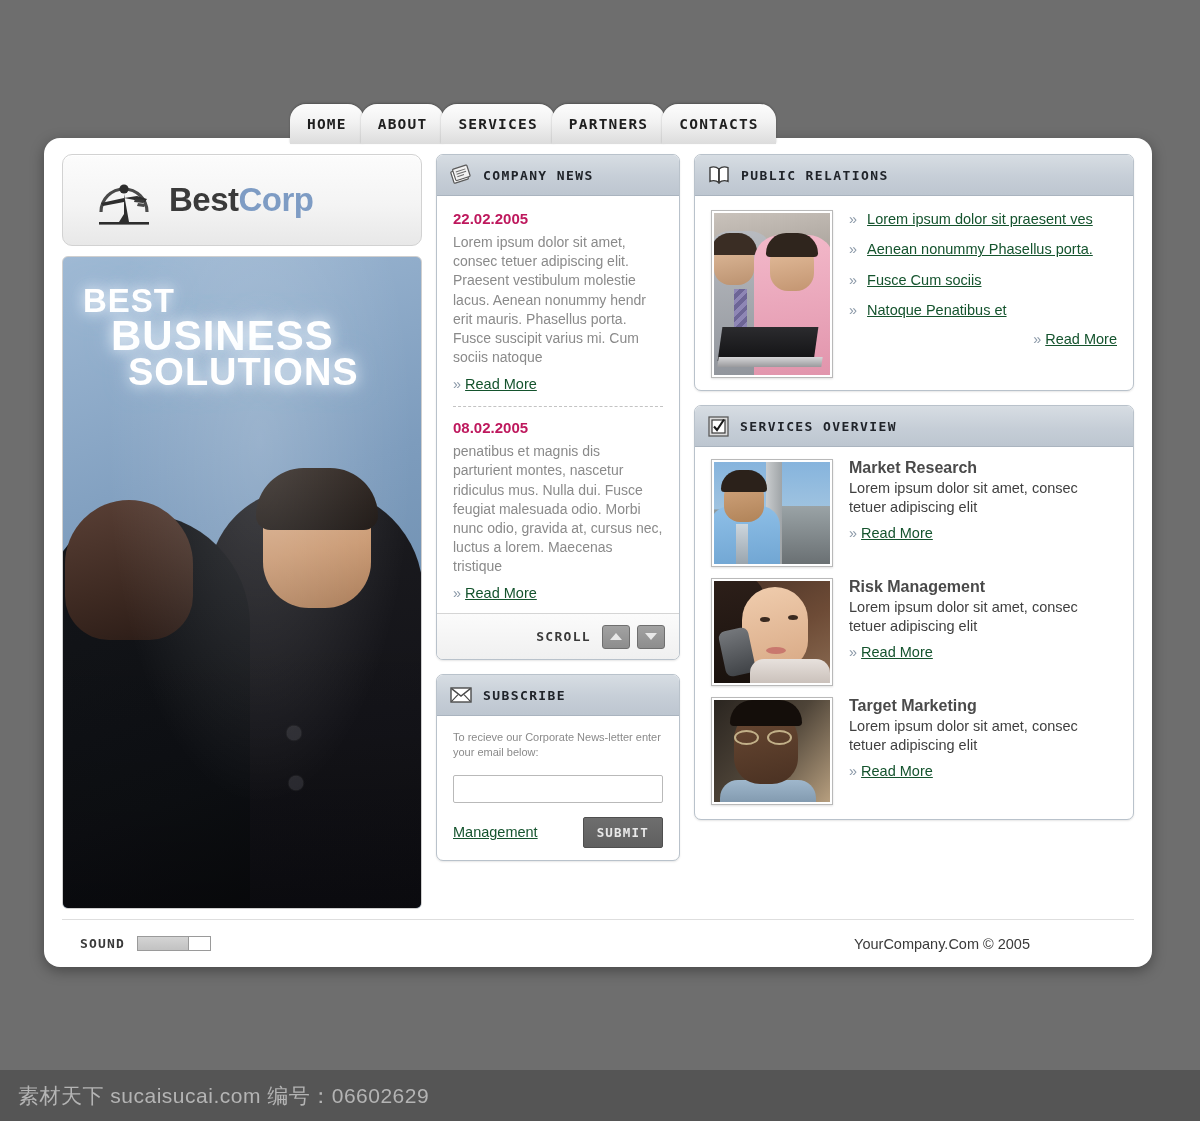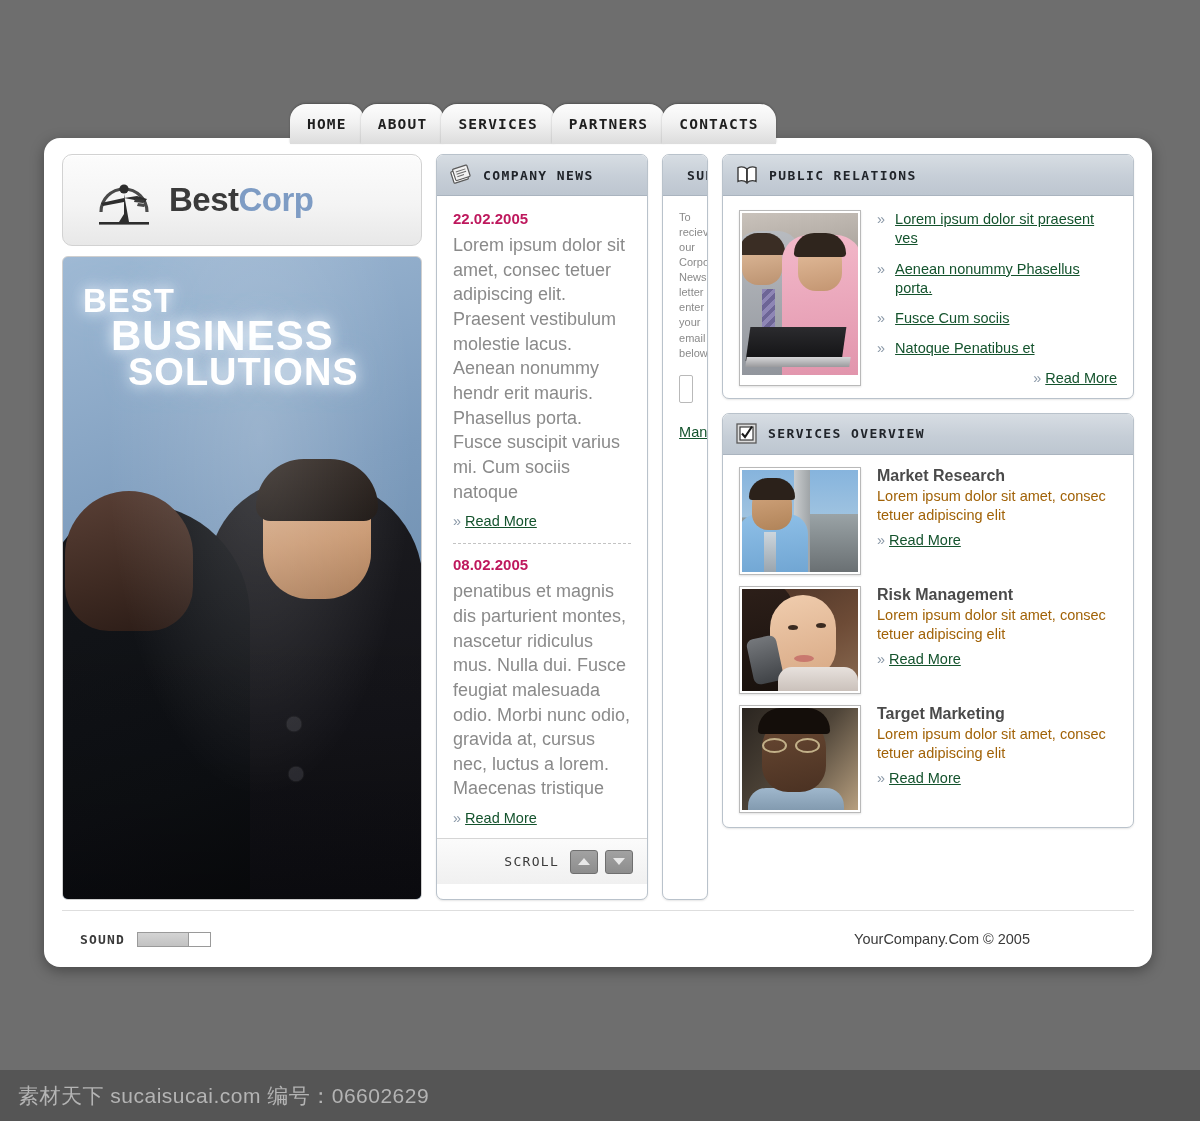--- a/index.html
+++ b/index.html
@@ -163,21 +163,21 @@
     font-stretch: condensed;
     letter-spacing: 1px;
     text-shadow: 0 0 14px rgba(255,255,255,0.85), 0 0 26px rgba(200,225,255,0.6);
     line-height: 0.94;
   }
   .hero-l1 { font-size: 33px; display: block; margin-left: 2px; }
   .hero-l2 { font-size: 42px; display: block; margin-left: 30px; }
   .hero-l3 { font-size: 38px; display: block; margin-left: 47px; }
 
   
-  .col-mid { width: 272px; display: flex; flex-direction: row; gap: 14px; }
+  .col-mid { width: 244px; display: flex; flex-direction: column; gap: 14px; }
 
   .panel {
     border: 1px solid #b9c2cb;
     border-radius: 7px;
     background: #ffffff;
     overflow: hidden;
     box-shadow: 0 1px 2px rgba(0,0,0,0.10);
   }
   .panel-head {
     height: 41px;
@@ -192,39 +192,39 @@
     font-family: "DejaVu Sans Mono", monospace;
     font-size: 13px;
     font-weight: bold;
     letter-spacing: 1.4px;
     color: #20242a;
     white-space: nowrap;
   }
   .panel-body { padding: 14px 16px 12px 16px; }
 
   .news-date { font-size: 15px; font-weight: bold; color: #be185d; margin-bottom: 6px; }
-  .news-text { font-size: 18px; line-height: 1.37; color: #8a8a8a; }
+  .news-text { font-size: 14px; line-height: 1.37; color: #8a8a8a; }
   .readmore { margin-top: 9px; font-size: 14.5px; }
   .readmore .chev, .link-chev { color: #8b99a8; margin-right: 4px; }
   a.lnk { color: #14532d; text-decoration: underline; }
   .news-sep { border-top: 1px dashed #c3c3c3; margin: 14px 0 12px 0; }
 
   .scroll-bar {
     border-top: 1px solid #d5d5d5;
     background: linear-gradient(180deg, #fbfbfb 0%, #f0f0f0 100%);
     height: 46px;
     display: flex;
     align-items: center;
     justify-content: flex-end;
     gap: 7px;
     padding-right: 14px;
   }
   .scroll-label {
     font-family: "DejaVu Sans Mono", monospace;
-    font-size: 13px; font-weight: normal; letter-spacing: 1.3px; color: #3a3a3a;
+    font-size: 13px; font-weight: bold; letter-spacing: 1.3px; color: #3a3a3a;
     margin-right: 4px;
   }
   .scroll-btn {
     width: 28px; height: 24px;
     background: linear-gradient(180deg, #a2a2a2 0%, #8d8d8d 100%);
     border: 1px solid #6f6f6f; border-radius: 3px;
     display: flex; align-items: center; justify-content: center;
     cursor: pointer;
   }
   .tri-up { width:0;height:0;border-left:6px solid transparent;border-right:6px solid transparent;border-bottom:7px solid #e8e8e8; }
@@ -276,21 +276,21 @@
     background: linear-gradient(180deg,#d6d6d8 0%,#9a9a9d 100%); transform: skewX(-8deg); }
   .pr-links { flex: 1; }
   .pr-link-item { display: flex; gap: 6px; margin-bottom: 11px; font-size: 14.5px; line-height: 1.33; }
   .pr-readmore { text-align: right; font-size: 14.5px; margin-top: 4px; }
 
   .svc-body { padding: 12px 16px 12px 16px; }
   .svc-item { display: flex; gap: 16px; margin-bottom: 11px; }
   .svc-item:last-child { margin-bottom: 2px; }
   .photo-svc { width: 116px; height: 102px; position: relative; overflow: hidden; }
   .svc-name { font-size: 16px; font-weight: bold; color: #4a4a4a; margin-bottom: 2px; }
-  .svc-desc { font-size: 14.5px; line-height: 1.33; color: #a16207; }
+  .svc-desc { font-size: 14.5px; line-height: 1.33; color: #404040; }
   .svc-rm { margin-top: 7px; font-size: 14.5px; }
 
   
   .p1bg { position:absolute; inset:0; background: linear-gradient(180deg,#86b4dd 0%,#9fc3e0 46%,#8e9a9e 47%,#6d7478 100%); }
   .p1city { position:absolute; left:58px; top:44px; right:0; bottom:0;
     background: linear-gradient(180deg,#9aa3a6 0%,#6a7073 100%); }
   .p1pillar { position:absolute; left:52px; top:0; width:16px; height:100%;
     background: linear-gradient(90deg,#c9ccce 0%,#9fa4a7 100%); }
   .p1body { position:absolute; left:-4px; top:44px; width:70px; height:70px;
     background: linear-gradient(175deg,#8fc0e8 0%,#6ba1cf 100%); border-radius:20px 20px 0 0; }
@@ -322,21 +322,21 @@
   .p3hair { position:absolute; left:16px; top:0px; width:72px; height:26px;
     background:#140e0a; border-radius:36px 36px 6px 6px; }
   .p3glass { position:absolute; left:20px; top:30px; width:64px; height:15px; }
   .p3lens { position:absolute; top:0; width:25px; height:15px;
     border:2px solid #c2b089; border-radius:50%; }
   .p3body { position:absolute; left:6px; bottom:-6px; width:96px; height:28px;
     background: linear-gradient(180deg,#9fb7cc 0%,#7b93a8 100%); border-radius:18px 18px 0 0; }
 
   
   .footer {
-    height: 57px;
+    height: 48px;
     border-top: 1px solid #dedede;
     margin-top: 10px;
     display: flex;
     align-items: center;
     justify-content: space-between;
     padding: 0 8px 0 18px;
   }
   .sound-wrap { display: flex; align-items: center; gap: 12px; }
   .sound-label {
     font-family: "DejaVu Sans Mono", monospace;

